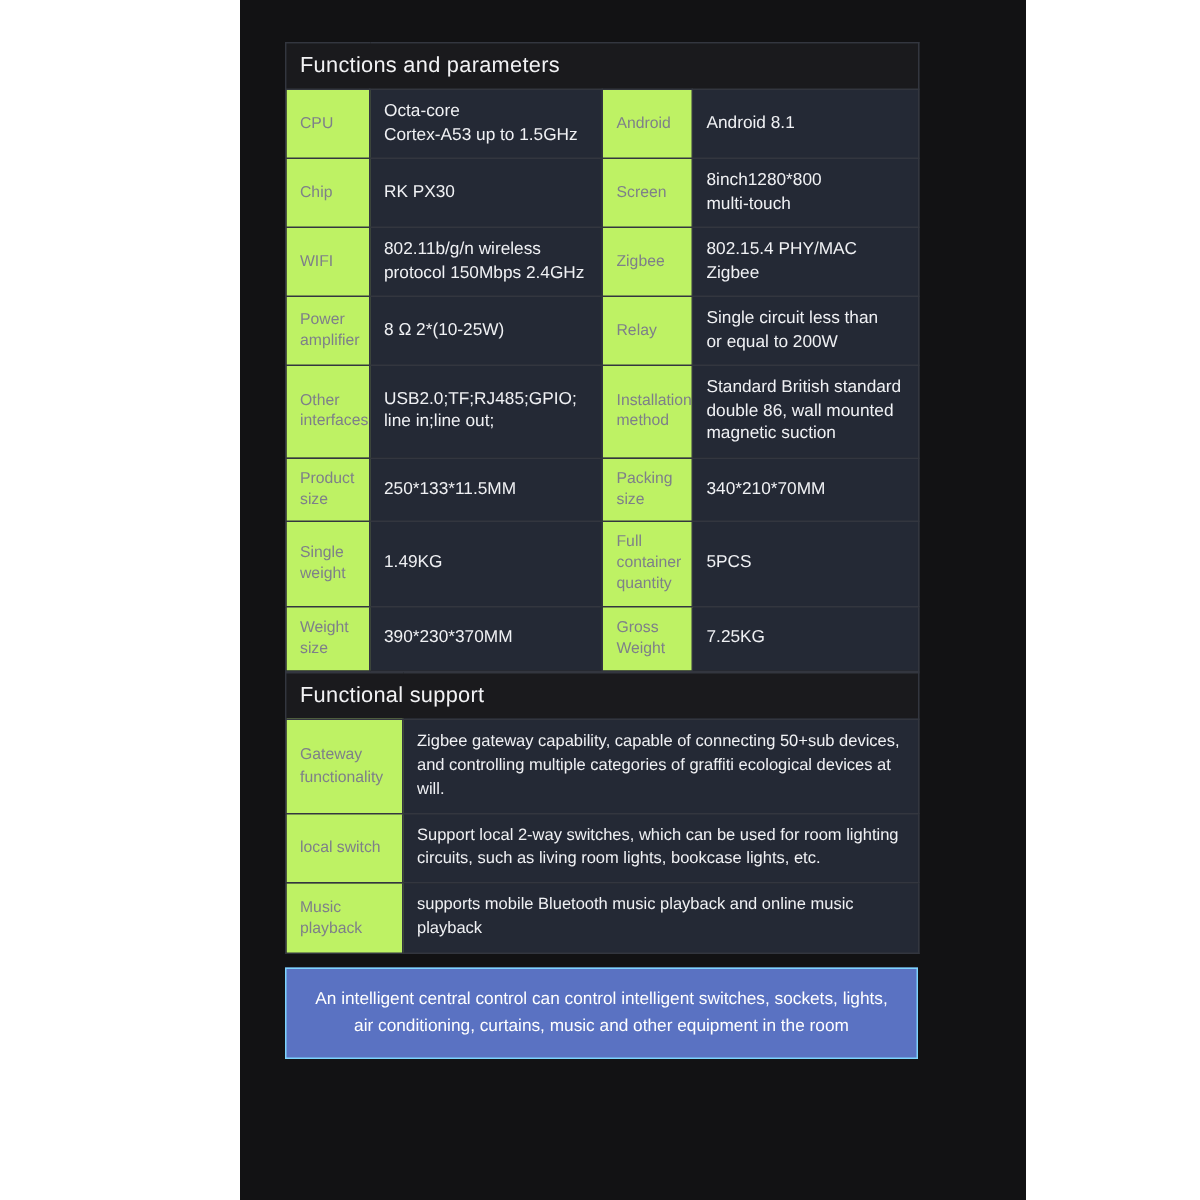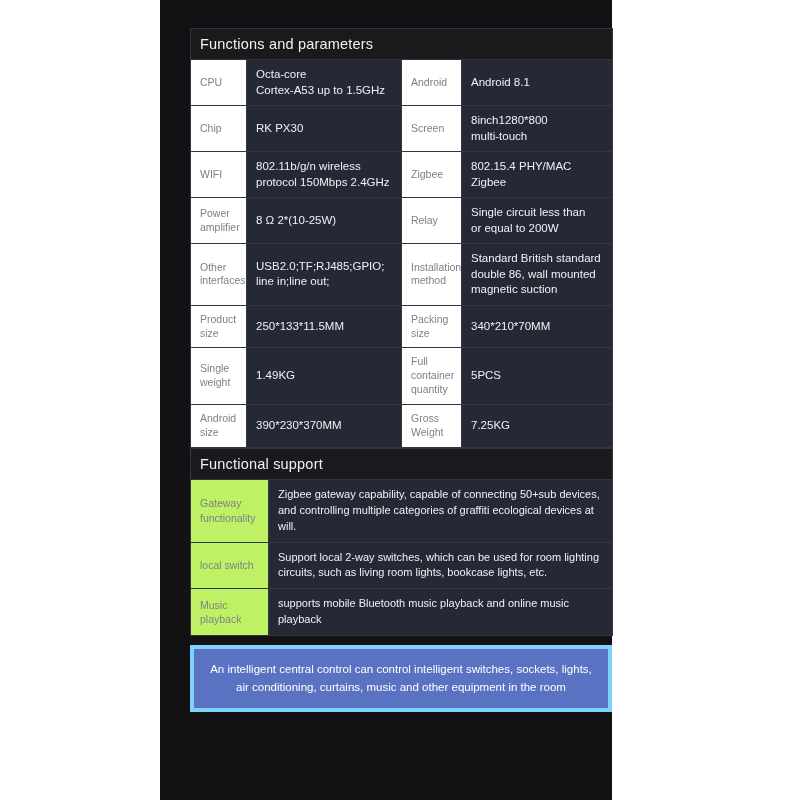--- a/index.html
+++ b/index.html
@@ -20,21 +20,21 @@
     width: 800px;
     height: 800px;
     background: #ffffff;
   }
 
   
   #panel {
     position: absolute;
     left: 160px;
     top: 0;
-    width: 452px;
+    width: 524px;
     height: 800px;
     background: #121214;
   }
 
   #spec-wrap {
     position: absolute;
     left: 30px;   
     top: 28px;
     width: 422px; 
   }
@@ -58,21 +58,21 @@
     background: #1a1a1d;
     color: #f2f2f4;
     text-align: center;
     font-size: 14.5px;
     padding: 8px 4px;
     letter-spacing: .2px;
   }
 
   
   td.lab {
-    background: #ffffff;
+    background: #bef264;
     color: #7e8089;
     font-size: 10.5px;
     line-height: 1.32;
   }
 
   
   td.val {
     background: #242935;
     color: #f0f1f4;
     font-size: 11.5px;
@@ -101,21 +101,21 @@
     color: #7e8089;
     font-size: 10.5px;
     line-height: 1.35;
     padding: 11px 9px;
   }
 
   
   #banner {
     margin-top: 9px;
     background: #5a72c2;
-    border: 4px solid #7dd3fc;
+    border: 1px solid #7dd3fc;
     color: #ffffff;
     font-size: 11.5px;
     line-height: 1.5;
     padding: 12px 14px;
     text-align: center;
     box-sizing: border-box;
   }
 </style>
 </head>
 <body>
@@ -171,21 +171,21 @@
               <td class="lab">Packing size</td>
               <td class="val">340*210*70MM</td>
             </tr>
             <tr>
               <td class="lab">Single weight</td>
               <td class="val">1.49KG</td>
               <td class="lab">Full container quantity</td>
               <td class="val">5PCS</td>
             </tr>
             <tr>
-              <td class="lab">Android size</td>
+              <td class="lab">Weight size</td>
               <td class="val">390*230*370MM</td>
               <td class="lab">Gross Weight</td>
               <td class="val">7.25KG</td>
             </tr>
           </tbody>
       </table>
 
       <table class="spec">
         <colgroup>
           <col class="f1">

